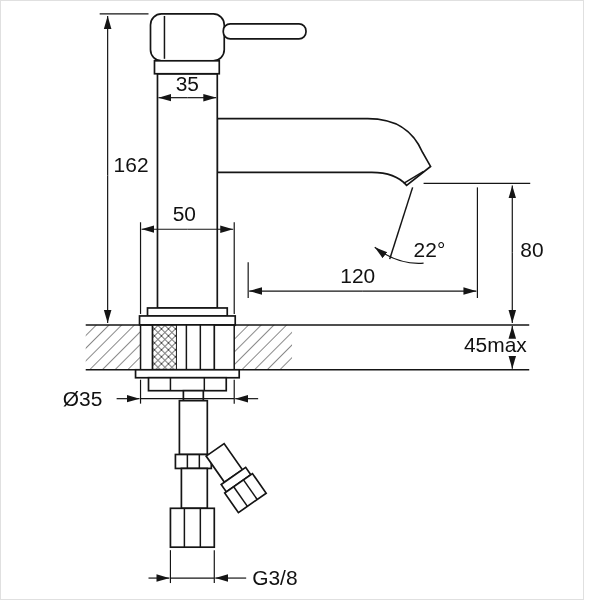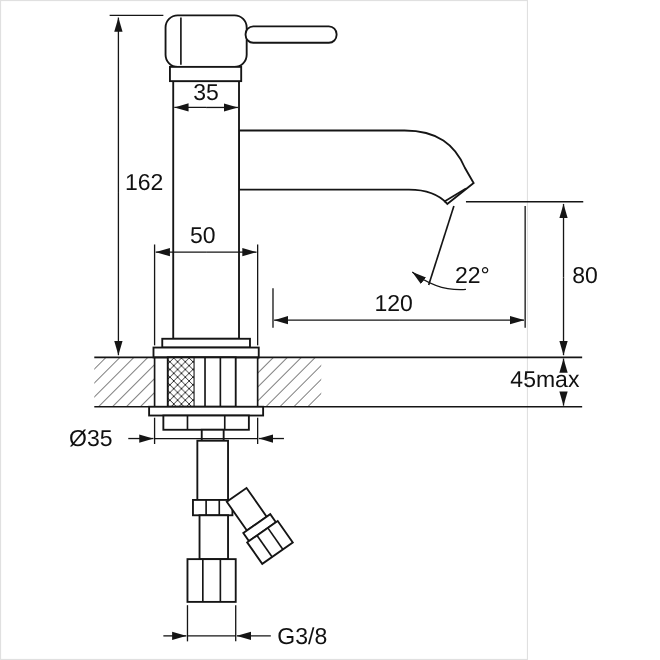--- a/index.html
+++ b/index.html
@@ -1,17 +1,17 @@
 <!DOCTYPE html>
 <html><head>
 <meta charset="utf-8">
 <style>
   html,body{margin:0;padding:0;background:#ffffff;}
   body{width:600px;height:600px;font-family:"Liberation Sans",sans-serif;}
-  .canvas{width:480px;height:600px;position:relative;background:#fff;border:1px solid #e0e0e0;box-sizing:border-box;}
+  .canvas{width:584px;height:600px;position:relative;background:#fff;border:1px solid #e0e0e0;box-sizing:border-box;}
   svg{display:block;}
   .obj{stroke:#151515;stroke-width:1.7;fill:#ffffff;}
   .objline{stroke:#151515;stroke-width:1.5;fill:none;}
   .dim{stroke:#151515;stroke-width:1.2;fill:none;}
   .dim-text{font-family:"Liberation Sans",sans-serif;font-size:21px;fill:#111111;}
 </style>
 </head>
 <body>
 
 <div class="canvas">

